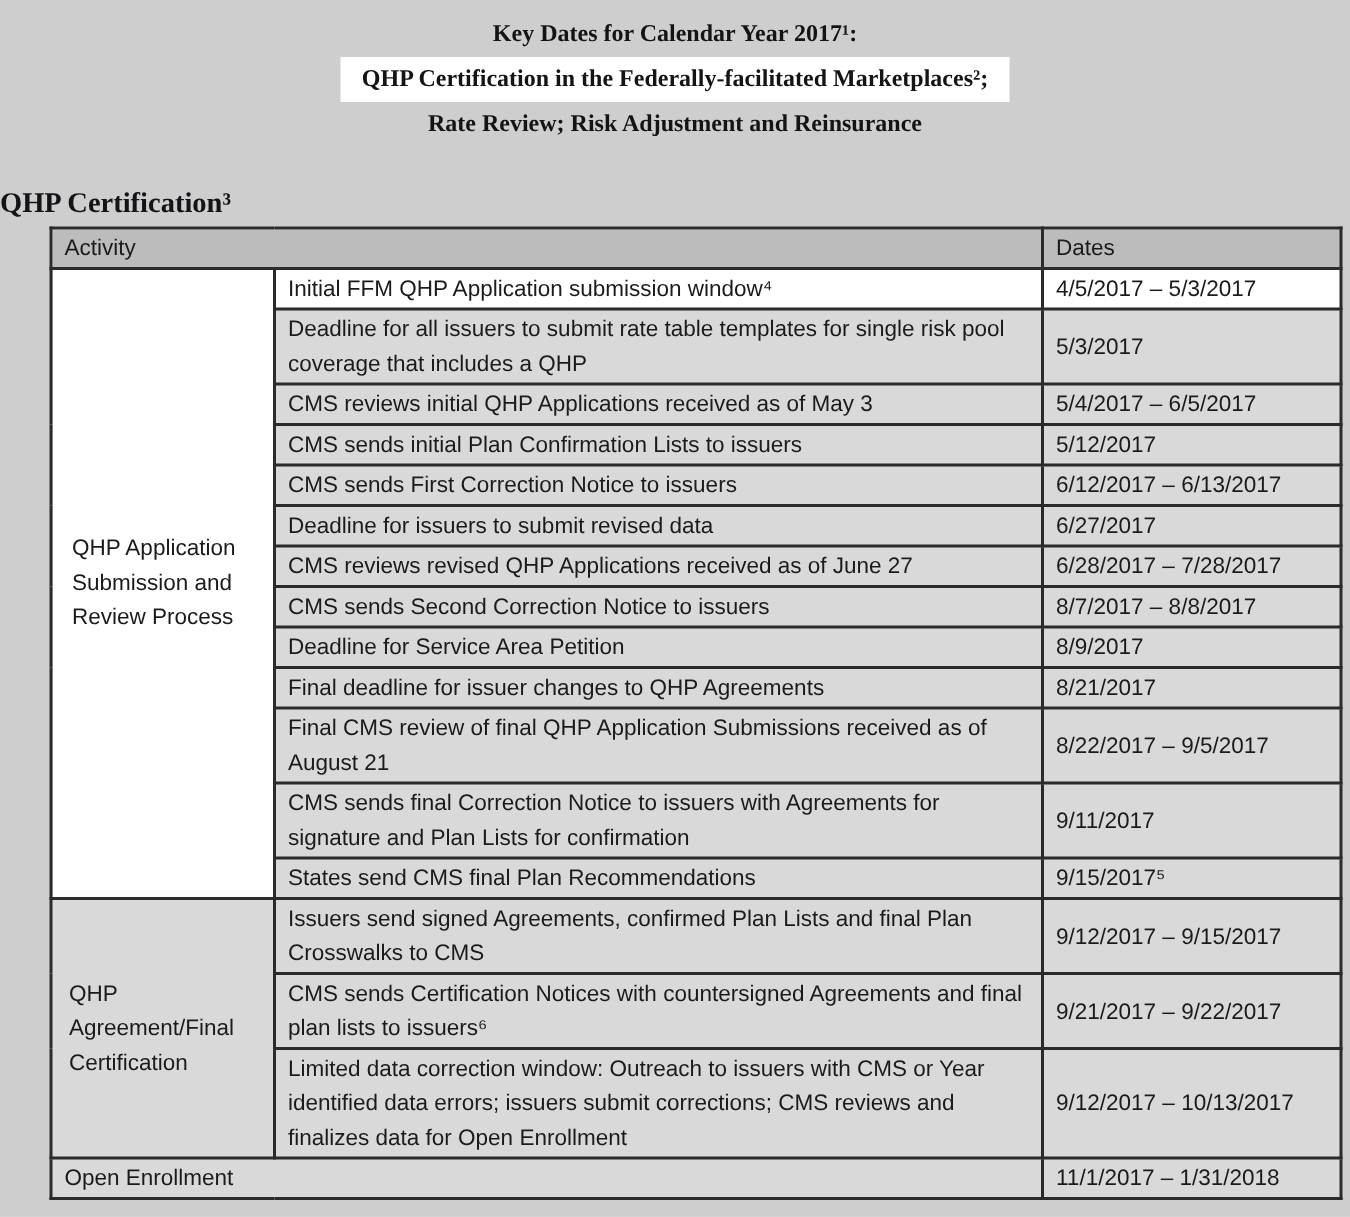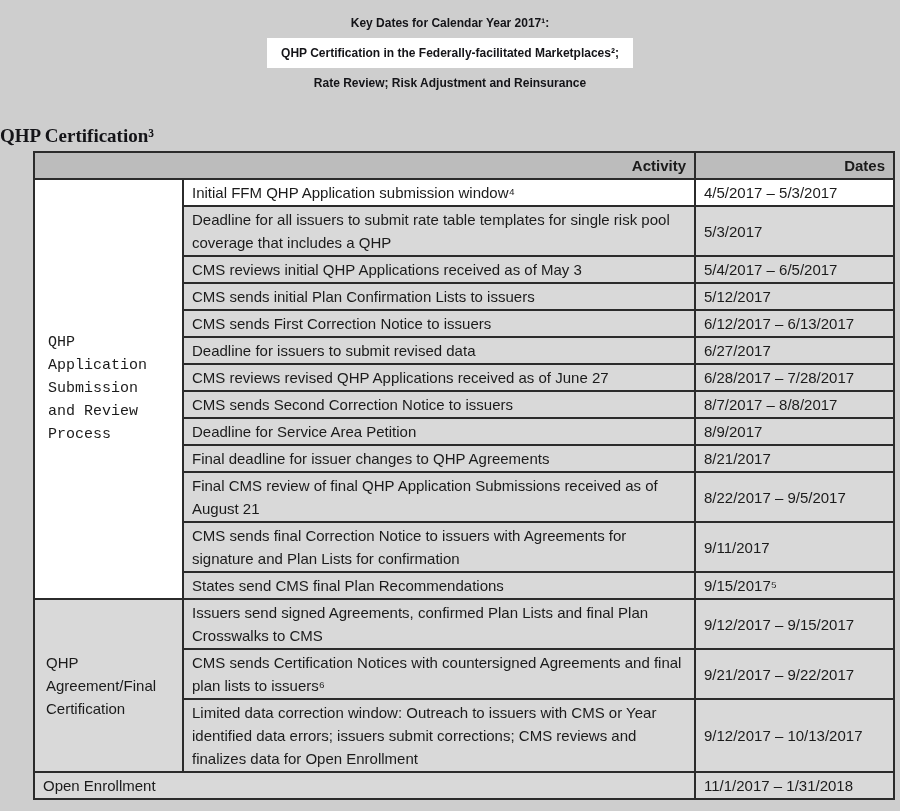--- a/index.html
+++ b/index.html
@@ -13,22 +13,22 @@
   *{box-sizing:border-box;}
   html,body{margin:0;padding:0;}
   body{
     width:900px;height:811px;overflow:hidden;
     background:var(--page-bg);
     color:var(--text);
     font-family:"Liberation Sans","DejaVu Sans",sans-serif;
   }
   .doc-title{
     padding-top:8px;text-align:center;
-    font-family:Liberation Sans, sans-serif;
-    font-weight:700;font-size:12px;color:#141418;
+    font-family:Liberation Serif, serif;
+    font-weight:700;font-size:16px;color:#141418;
   }
   .t-line{line-height:30px;}
   .hl-box{background:var(--hl-bg);display:inline-block;padding:0 14px;}
   .table-title{
     margin-top:26px;line-height:24px;
     font-family:"Liberation Serif","DejaVu Serif",serif;
     font-weight:700;font-size:19px;color:#141418;
   }
   table.qhp{
     border-collapse:collapse;table-layout:fixed;
@@ -36,27 +36,27 @@
     background:var(--cell-bg);
     font-size:15px;line-height:23px;color:var(--text);
   }
   table.qhp th,table.qhp td{
     border:2px solid var(--border);
     padding:1px 8px;vertical-align:middle;
     overflow:hidden;
   }
   thead th{
     background:var(--header-bg);
-    text-align:right;font-weight:700;
+    text-align:left;font-weight:400;
   }
   td.date-cell{white-space:nowrap;}
   td.act-cell{vertical-align:top;padding:2px 3px;}
   td.act-cell.centered{vertical-align:middle;padding:12px 6px;}
   .act-label{display:inline-block;padding:1px 5px 2px 5px;}
-  .act-label.hl-label{background:var(--hl-bg);font-family:Liberation Mono, monospace;}
+  .act-label.hl-label{background:var(--hl-bg);}
   tr.row-hl td{background:var(--hl-bg);}
   td.footer-cell{text-align:left;}
 </style>
 </head>
 <body>
 
 <div class="doc-title">
   <div class="t-line">Key Dates for Calendar Year 2017¹:</div>
   <div class="t-line"><span class="hl-box">QHP Certification in the Federally-facilitated Marketplaces²;</span></div>
   <div class="t-line">Rate Review; Risk Adjustment and Reinsurance</div>

